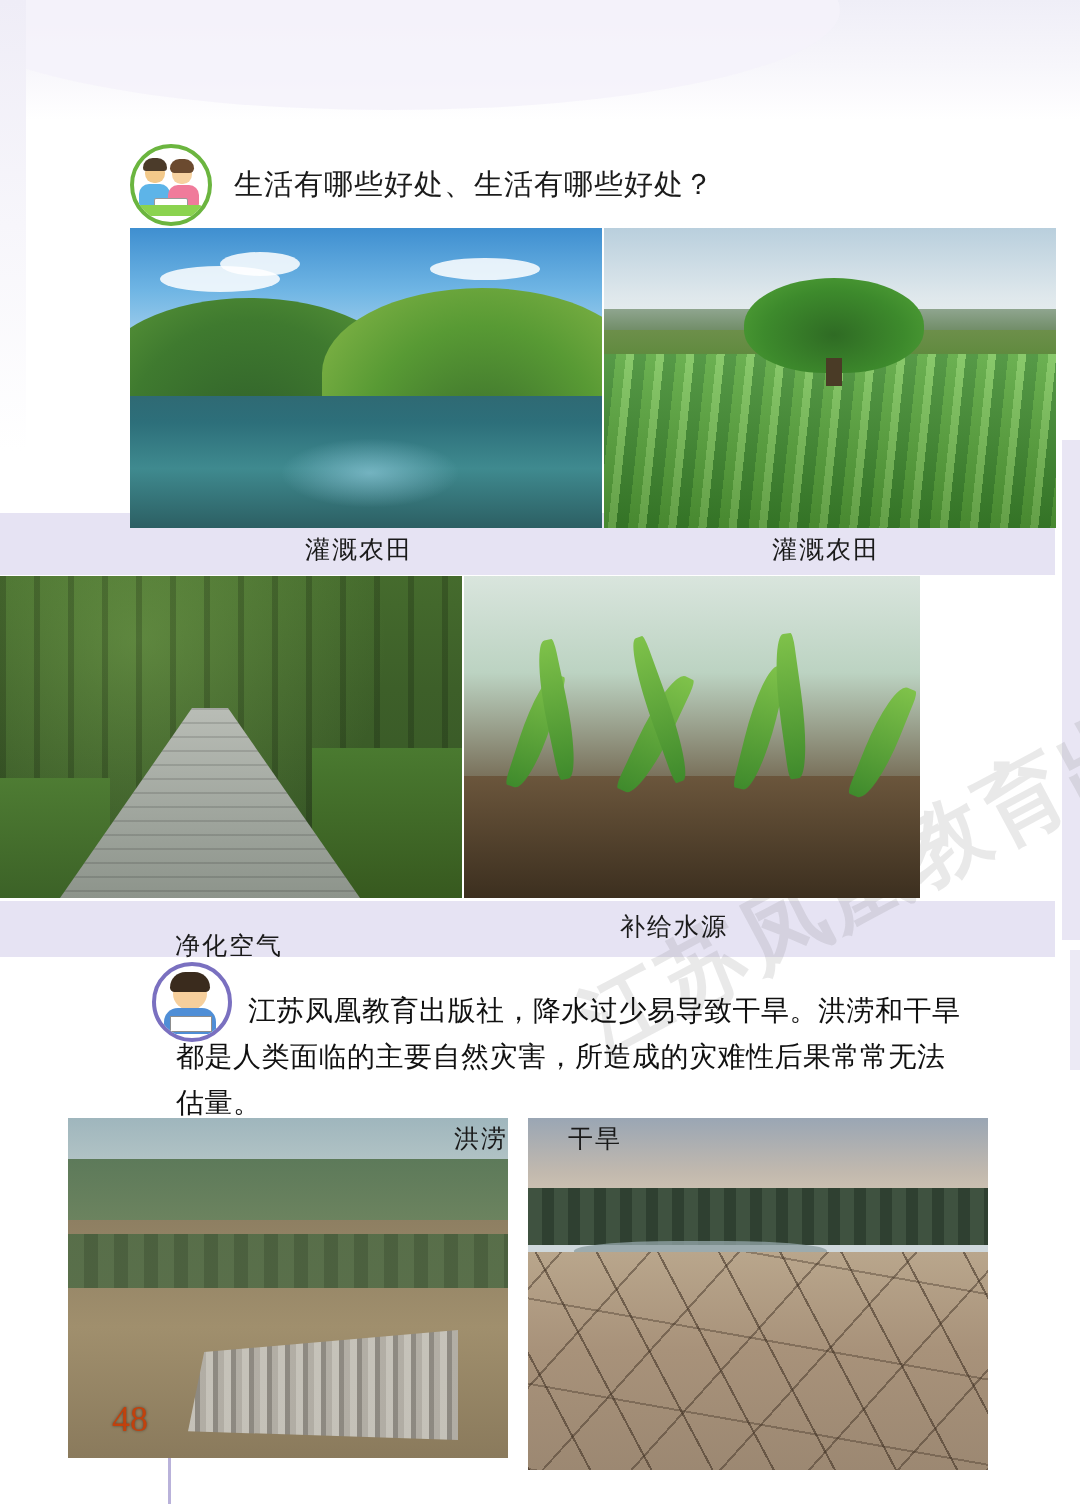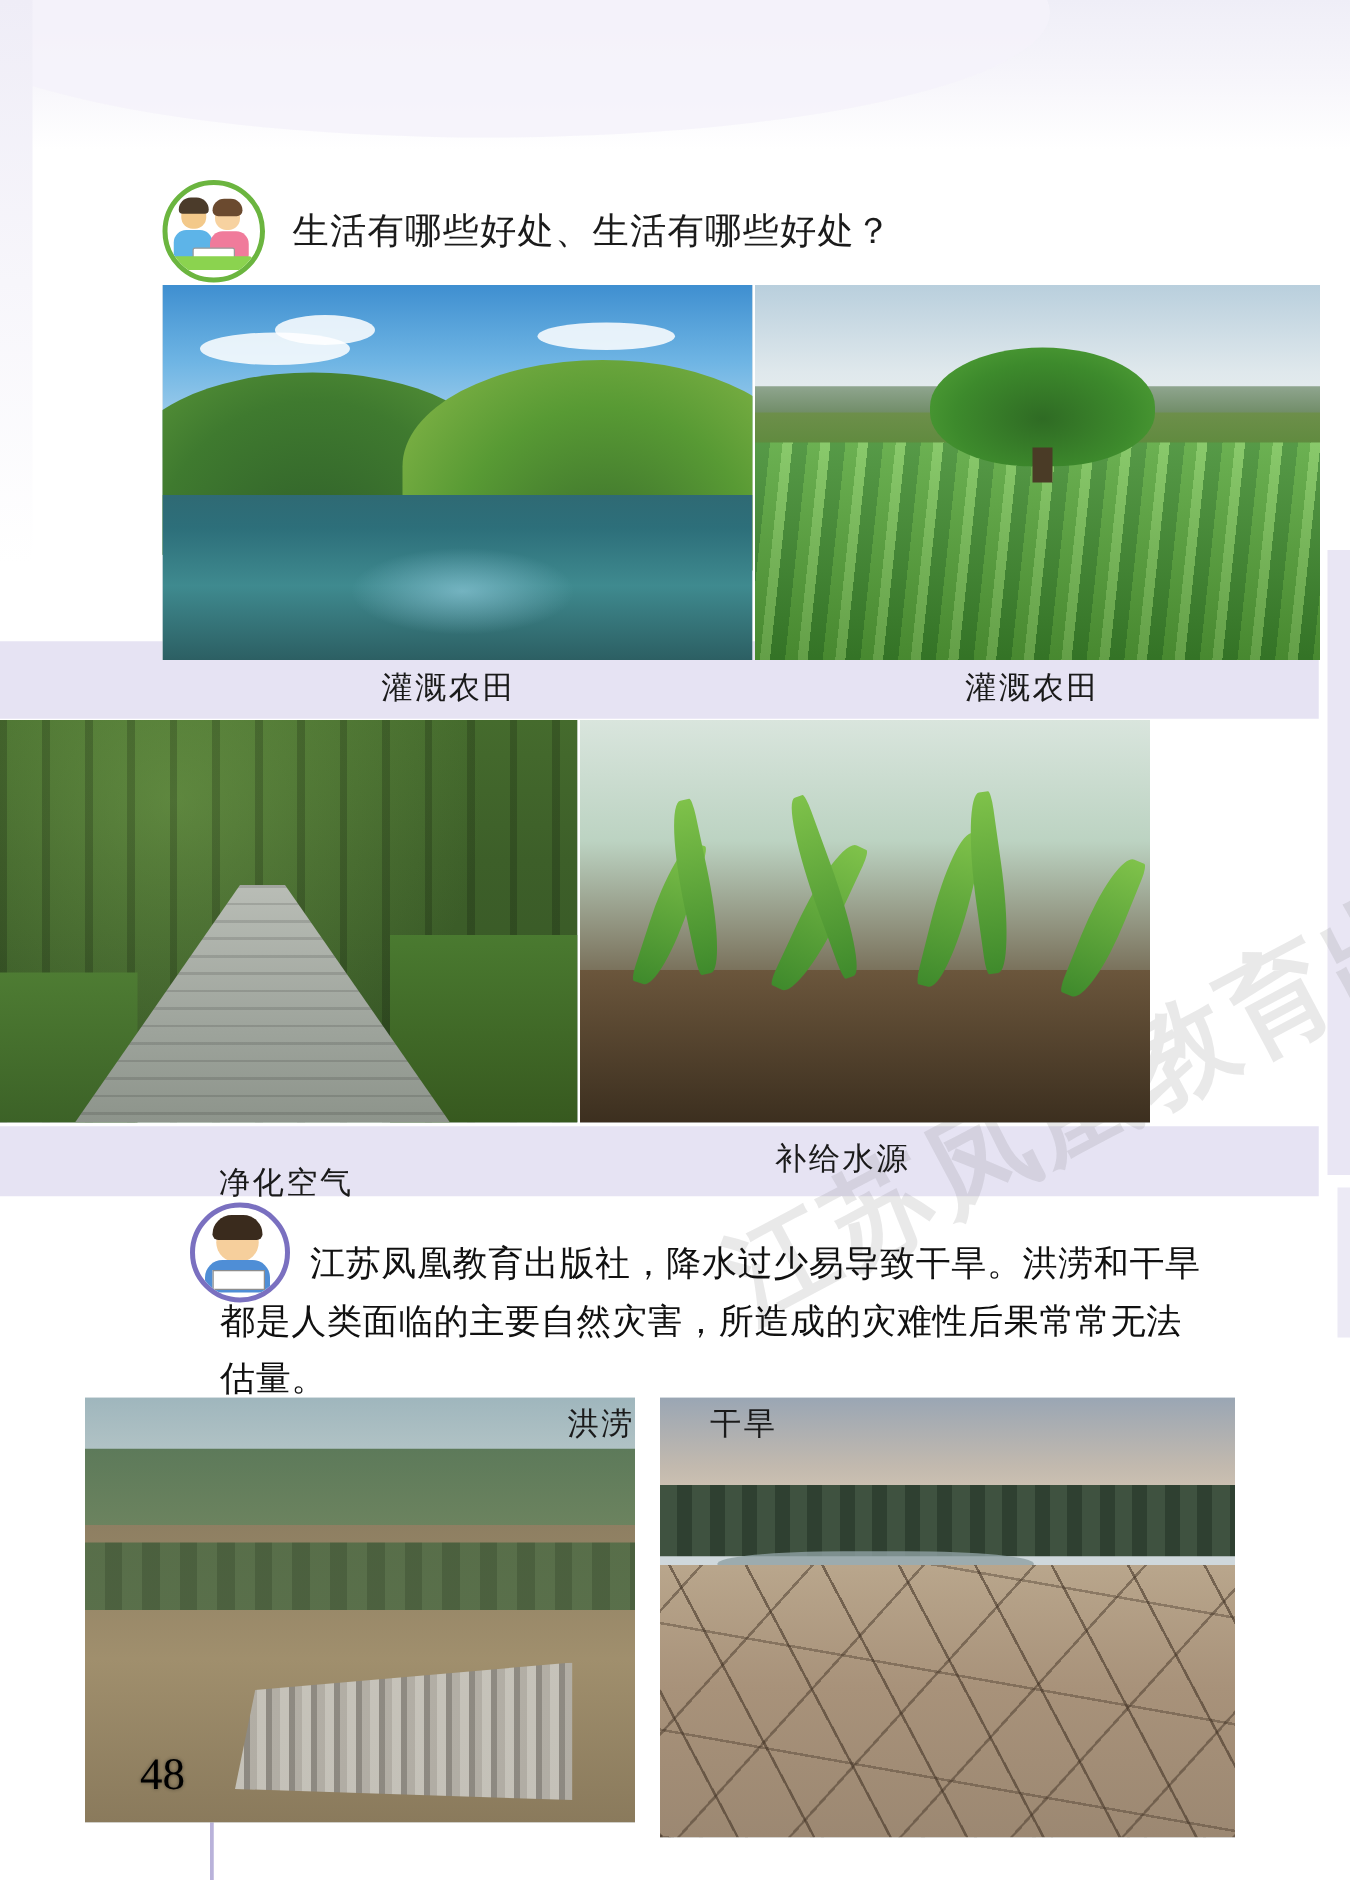--- a/index.html
+++ b/index.html
@@ -259,21 +259,21 @@
       repeating-linear-gradient(-48deg, rgba(60,45,32,.45) 0 2px, rgba(0,0,0,0) 2px 66px),
       repeating-linear-gradient(10deg, rgba(60,45,32,.35) 0 2px, rgba(0,0,0,0) 2px 84px); }
 
   .cap-flood   { left: 454px; top: 1122px; }
   .cap-drought { left: 568px; top: 1122px; }
 
   .page-num {
     position: absolute;
     left: 112px; top: 1398px;
     font-size: 36px;
-    color: #000000;
+    color: #c2410c;
     font-family: "Liberation Serif", serif;
     text-shadow: 0 0 3px rgba(0,0,0,.45);
   }
 </style>
 </head>
 <body>
 
 <div class="page-bg"></div>
 <div class="bg-top-wash"></div>
 <div class="bg-top-curve"></div>

